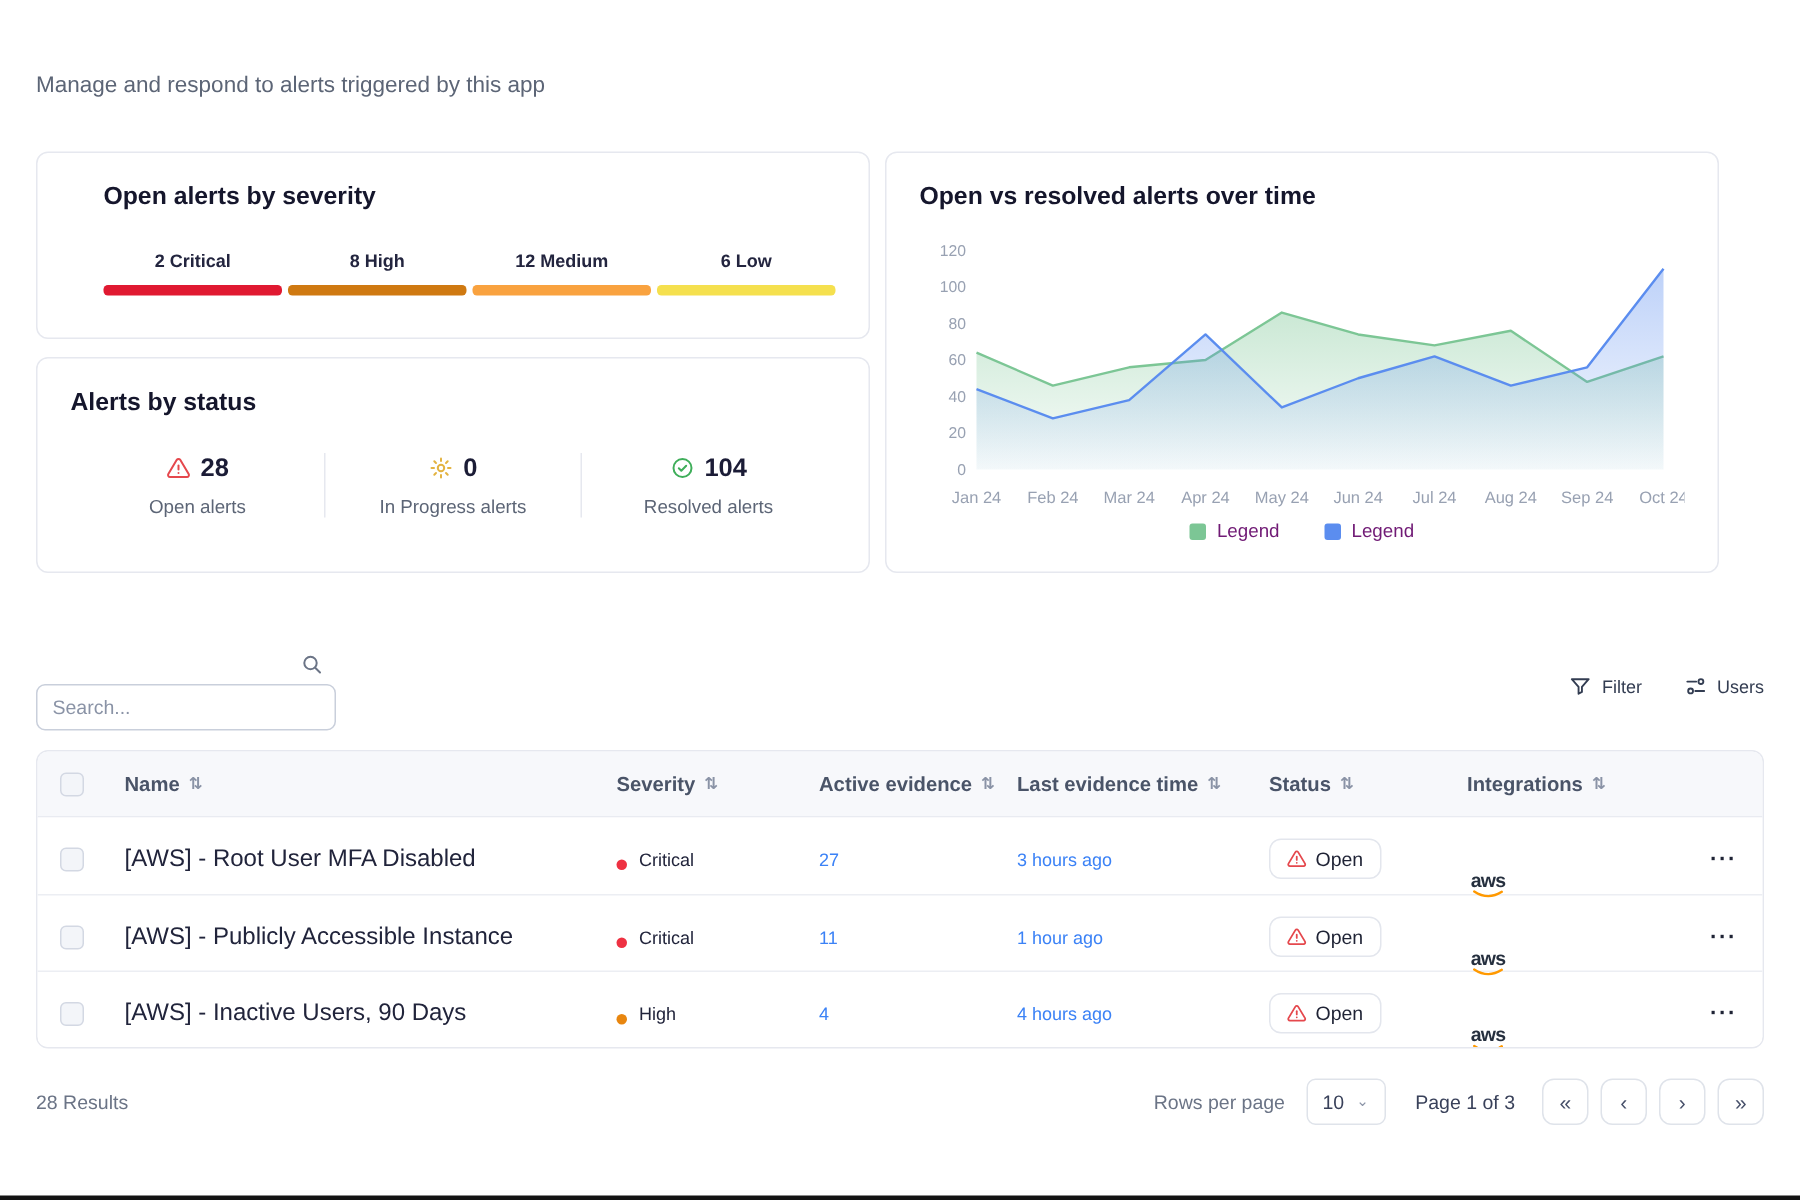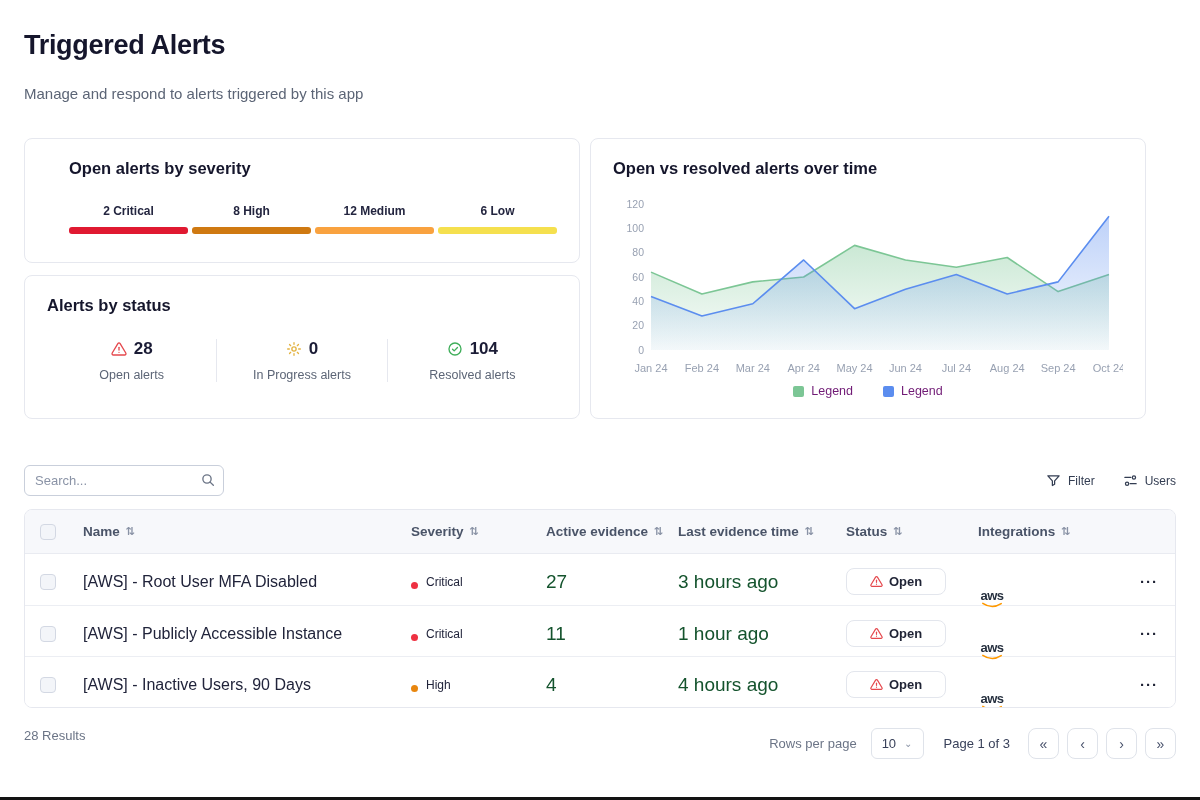--- a/index.html
+++ b/index.html
@@ -41,21 +41,21 @@
   .ty { text-anchor:end; }
   .tx { text-anchor:middle; font-size:11px; }
   .legend-row { display:flex; justify-content:center; gap:30px; margin-top:4px; }
   .legend-item { display:flex; align-items:center; gap:7px; font-size:12.5px; color:#701a75; }
   .legend-swatch { width:11px; height:11px; border-radius:2px; background:#888; }
 
   
   .toolbar { margin-top:46px; display:flex; justify-content:space-between; align-items:center; }
   .search-wrap { position:relative; width:200px; }
   .search-input { width:100%; height:31px; border:1px solid #c9cfdb; border-radius:6px;
-    padding:0 30px 0 10px; font-size:13px; color:#16172e; outline:none; font-family:inherit;}
+    padding:0 30px 0 10px; font-size:13px; color:#16172e; outline:none; font-family:inherit;margin-top:28px;}
   .search-input::placeholder { color:#8a93a6; }
   .search-icon { position:absolute; right:8px; top:7px; width:16px; height:16px; }
   .toolbar-right { display:flex; gap:28px; align-items:center; }
   .tool-btn { display:flex; align-items:center; gap:7px; font-size:12px; color:#333d52;
     font-weight:500; cursor:pointer; background:none; border:none; font-family:inherit; }
   .tool-btn svg { width:15px; height:15px; }
 
   
   .table-wrap { margin-top:13px; border:1px solid #e6e8ef; border-radius:8px; overflow:hidden; }
   .tr { display:grid; grid-template-columns:58px 1fr 135px 132px 168px 132px 145px 52px;
@@ -63,52 +63,51 @@
   .thead { background:#f7f8fb; height:44px; border-bottom:1px solid #e9ebf1; }
   .th { font-size:13.5px; font-weight:600; color:#4a5468; display:flex; align-items:center; gap:6px; }
   .sort-ic { font-size:11px; color:#8a93a6; }
   .row { height:51px; background:#fff; }
   .row + .row { border-top:1px solid #eceef3; }
   .cb-cell { display:flex; justify-content:flex-start; padding-left:15px; }
   .checkbox { width:16px; height:16px; border:1.5px solid #d3d8e3; background:#f3f5f9; border-radius:4px; cursor:pointer; }
   .name-cell { font-size:16px; color:#21243b; }
   .sev-cell { display:flex; align-items:flex-end; gap:8px; font-size:12px; color:#21243b; }
   .sev-dot { width:7px; height:7px; border-radius:50%; background:#e33; }
-  .num-cell, .time-cell { font-size:19px; color:#14532d; }
-  .badge { display:inline-flex; align-items:center; gap:6px; padding:5px 23px;
+  .num-cell, .time-cell { font-size:12px; color:#3b82f6; }
+  .badge { display:inline-flex; align-items:center; gap:6px; padding:5px 11px;
     border:1px solid #e3e6ed; border-radius:8px; background:#fff; font-size:13px;
-    font-weight:700; color:#1f2335; cursor:pointer; }
+    font-weight:400; color:#1f2335; cursor:pointer; }
   .badge svg { width:13px; height:13px; }
   .aws-logo { display:inline-flex; flex-direction:column; align-items:center; width:28px; }
   .aws-text { font-size:13px; font-weight:700; color:#252f3e; letter-spacing:-0.5px; line-height:12px;margin-top:36px; }
   .aws-smile { width:24px; height:7px; display:block; }
   .dots-cell { text-align:center; font-size:15px; font-weight:800; color:#1f2335;
     letter-spacing:1px; cursor:pointer; }
 
   
-  .table-footer { display:flex; justify-content:space-between; margin-top:20px; }
+  .table-footer { display:flex; justify-content:space-between; align-items:center; margin-top:20px; }
   .results-count { font-size:13px; color:#6b7486; }
   .footer-right { display:flex; align-items:center; gap:14px; }
   .rpp-label { font-size:13px; color:#6b7486; }
   .rpp-select { display:flex; align-items:center; gap:8px; border:1px solid #dfe3ea; border-radius:6px;
     height:31px; padding:0 10px; font-size:13px; color:#39415a; cursor:pointer; background:#fff; }
   .rpp-caret { font-size:10px; color:#8a93a6; }
   .page-info { font-size:13px; color:#39415a; margin-left:6px; }
   .pg-btns { display:flex; gap:8px; margin-left:4px; }
   .pg-btn { width:31px; height:31px; border:1px solid #dfe3ea; border-radius:8px; background:#fff;
     font-size:14px; color:#47506a; display:flex; align-items:center; justify-content:center; cursor:pointer; }
 
   .bottom-edge { position:absolute; left:0; bottom:0; width:1200px; height:3px; background:#131313; }
 </style>
 </head>
 <body>
 
 <div class="container">
 
-  <h1 class="page-title">Triggered Alerts</h1>
   <div class="page-subtitle">Manage and respond to alerts triggered by this app</div>
 
   <div class="cards-row">
     <div class="left-col">
 
       <div class="card severity-card">
         <div class="card-title">Open alerts by severity</div>
         <div class="seg-row">
           <div class="seg">
             <div class="seg-label">2 Critical</div>

